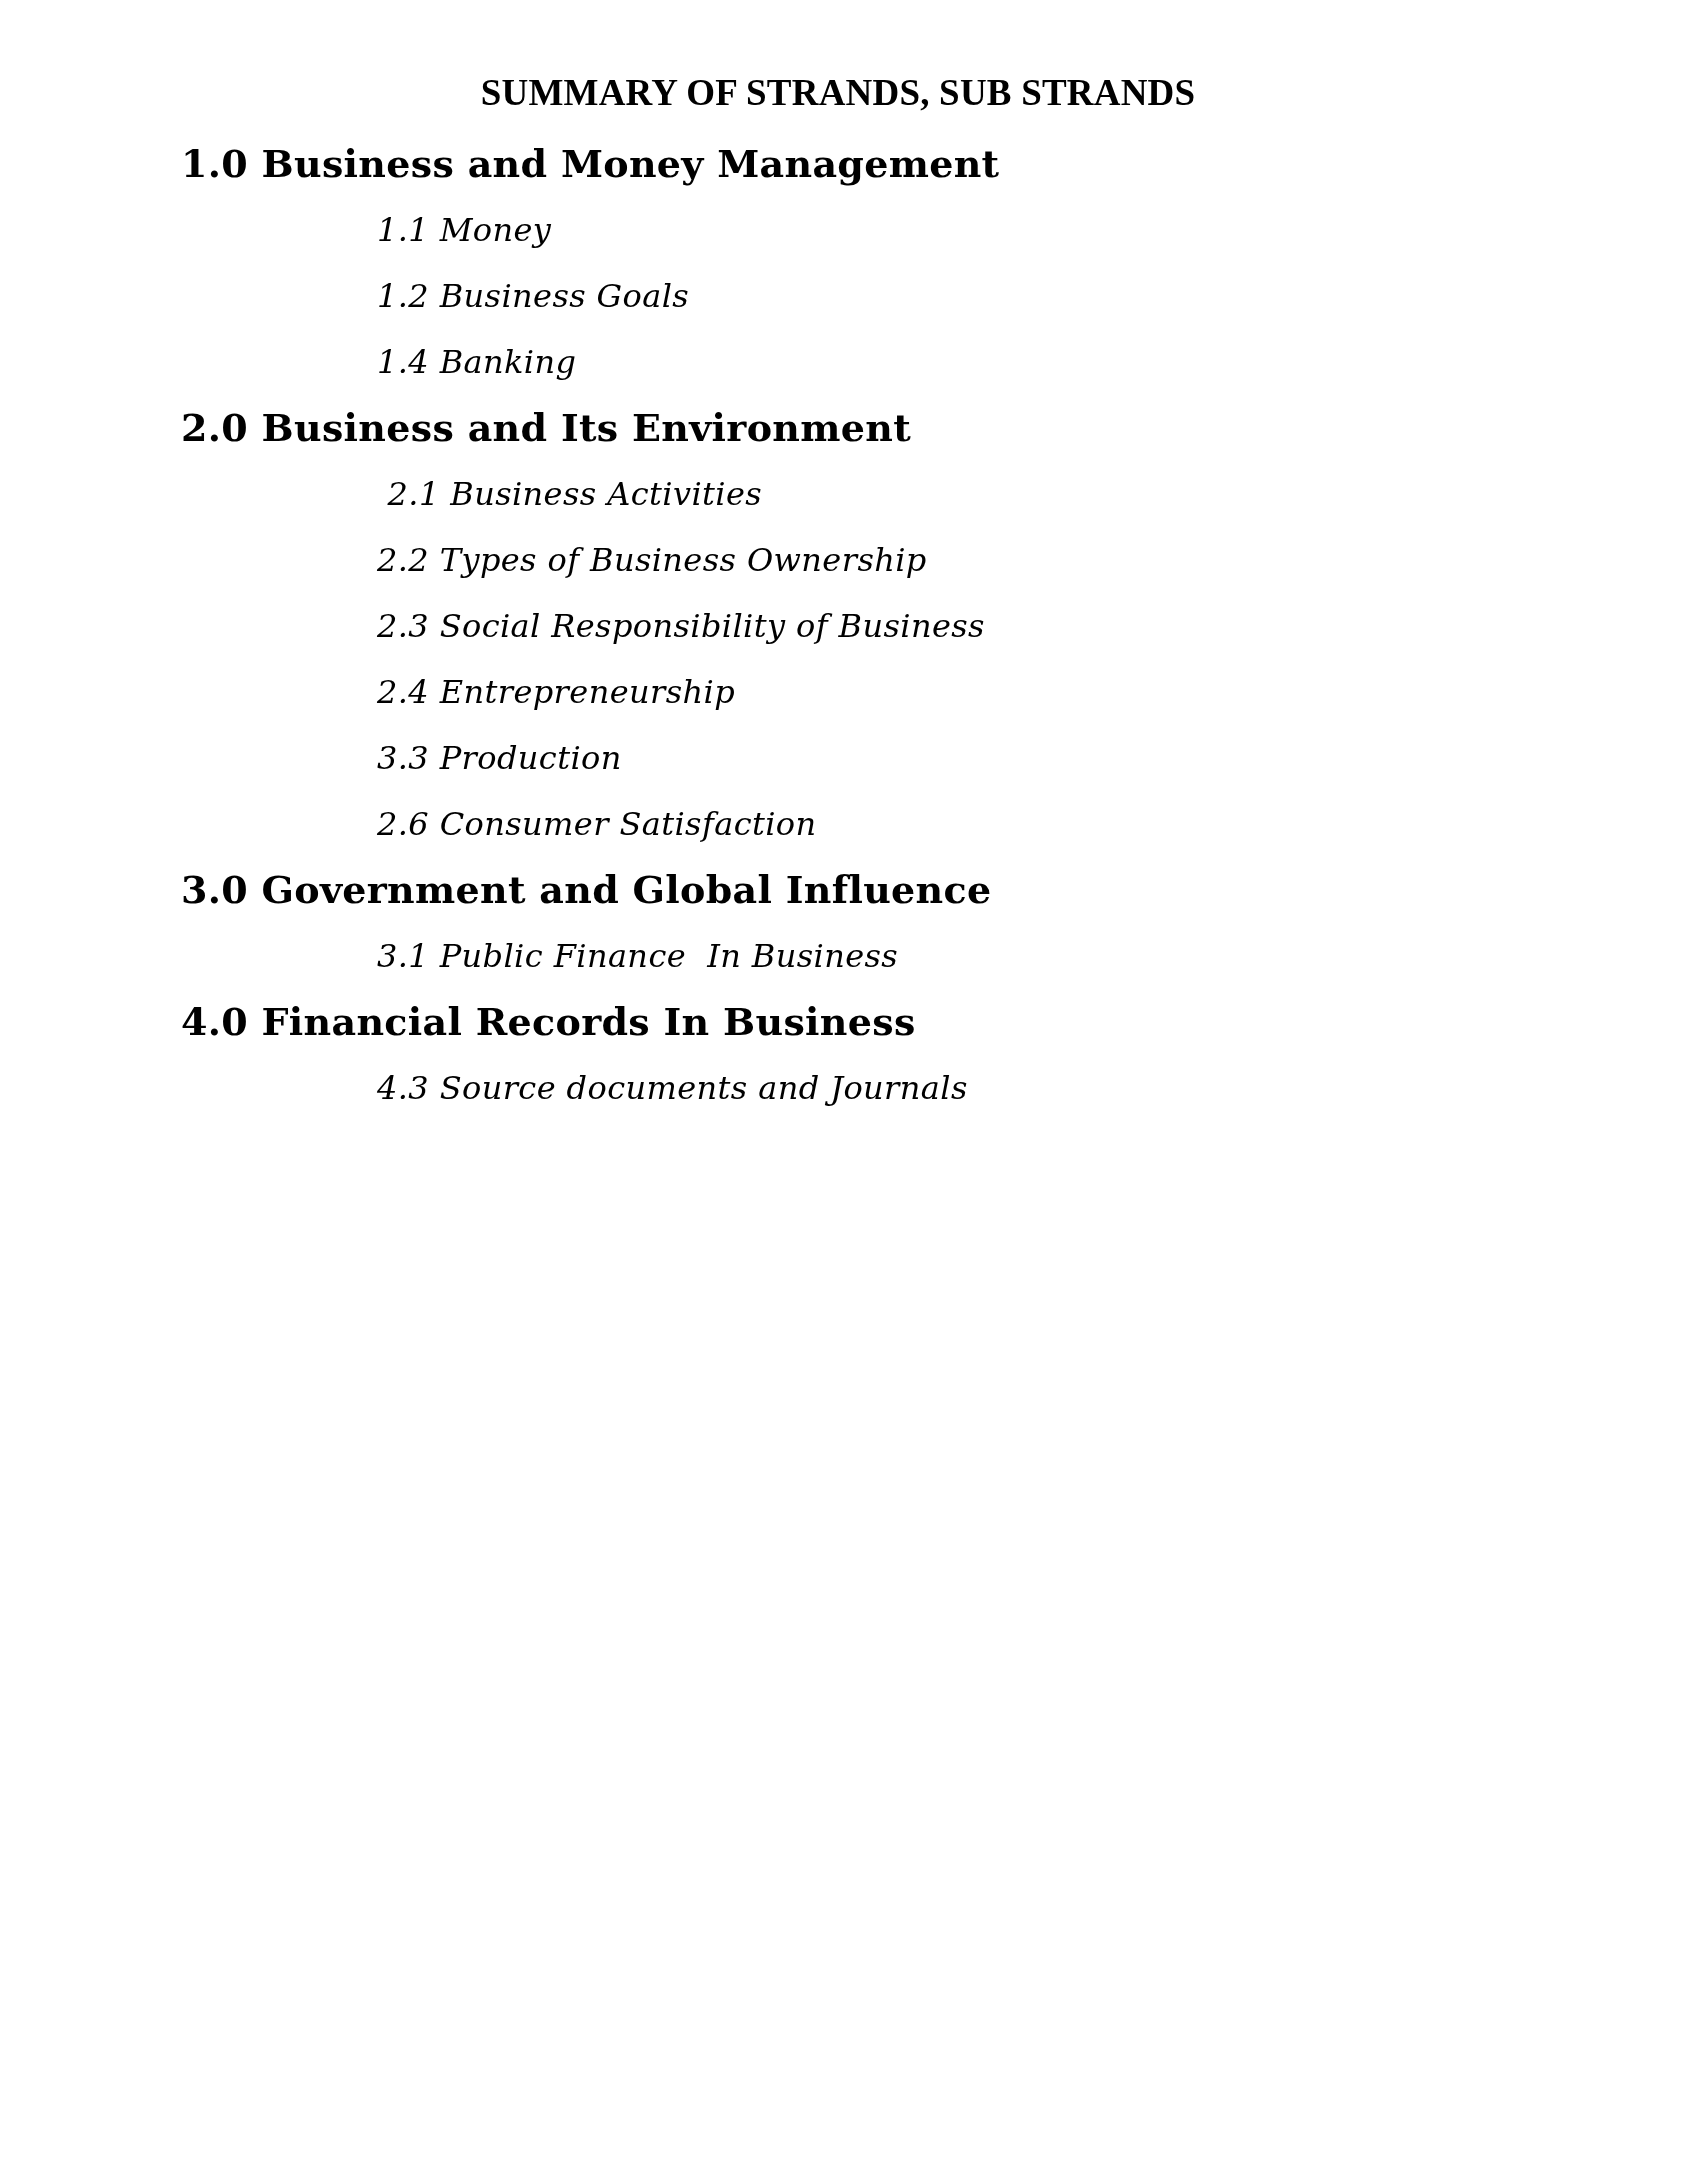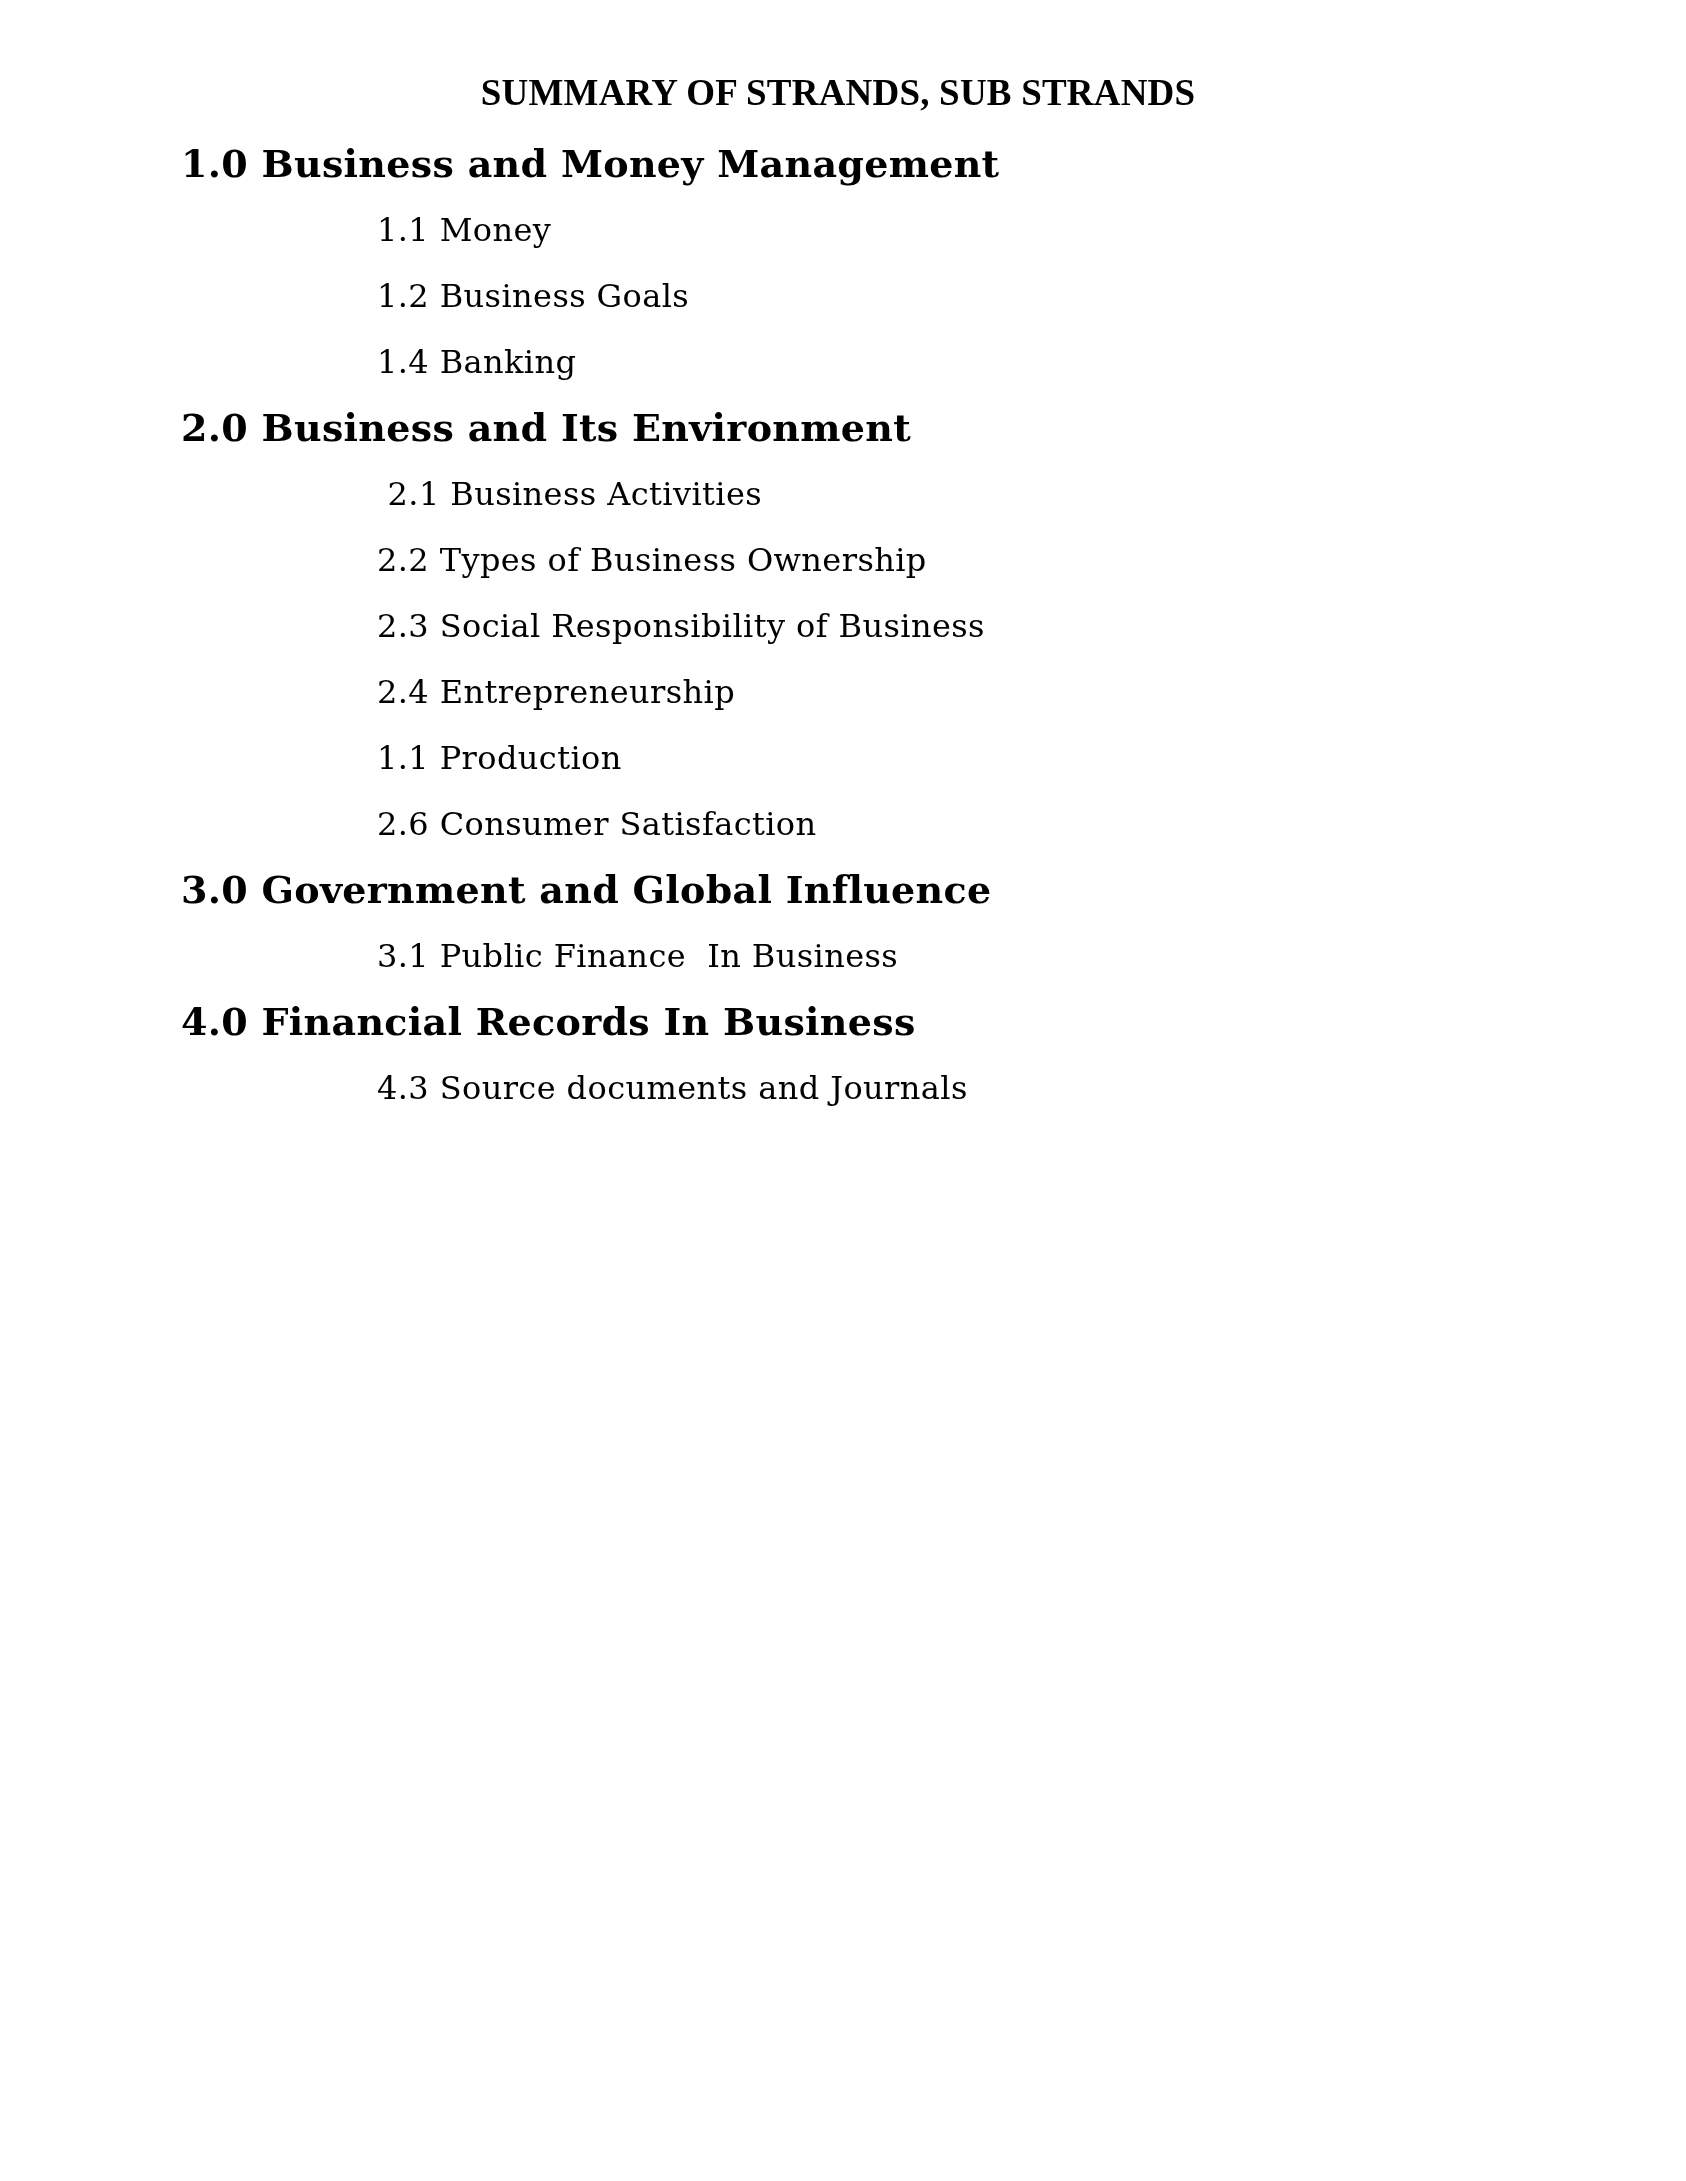--- a/index.html
+++ b/index.html
@@ -43,20 +43,21 @@
   .line.strand {
     font-weight: 700;
     font-size: 38px;
     letter-spacing: 0.3px;
   }
   .line.sub {
     font-weight: 400;
     font-size: 32px;
     padding-left: 196px;
     letter-spacing: 0.4px;
+    font-style: italic;
   }
 </style>
 </head>
 <body>
 
 <div class="doc-page">
 
   <div class="doc-title">SUMMARY OF STRANDS, SUB STRANDS</div>
 
   <div class="doc-content">
@@ -64,21 +65,21 @@
     <div class="line strand">1.0 Business and Money Management</div>
     <div class="line sub">1.1 Money</div>
     <div class="line sub">1.2 Business Goals</div>
     <div class="line sub">1.4 Banking</div>
 
     <div class="line strand">2.0 Business and Its Environment</div>
     <div class="line sub"> 2.1 Business Activities</div>
     <div class="line sub">2.2 Types of Business Ownership</div>
     <div class="line sub">2.3 Social Responsibility of Business</div>
     <div class="line sub">2.4 Entrepreneurship</div>
-    <div class="line sub">1.1 Production</div>
+    <div class="line sub">3.3 Production</div>
     <div class="line sub">2.6 Consumer Satisfaction</div>
 
     <div class="line strand">3.0 Government and Global Influence</div>
     <div class="line sub">3.1 Public Finance  In Business</div>
 
     <div class="line strand">4.0 Financial Records In Business</div>
     <div class="line sub">4.3 Source documents and Journals</div>
 
   </div>
 </div>

